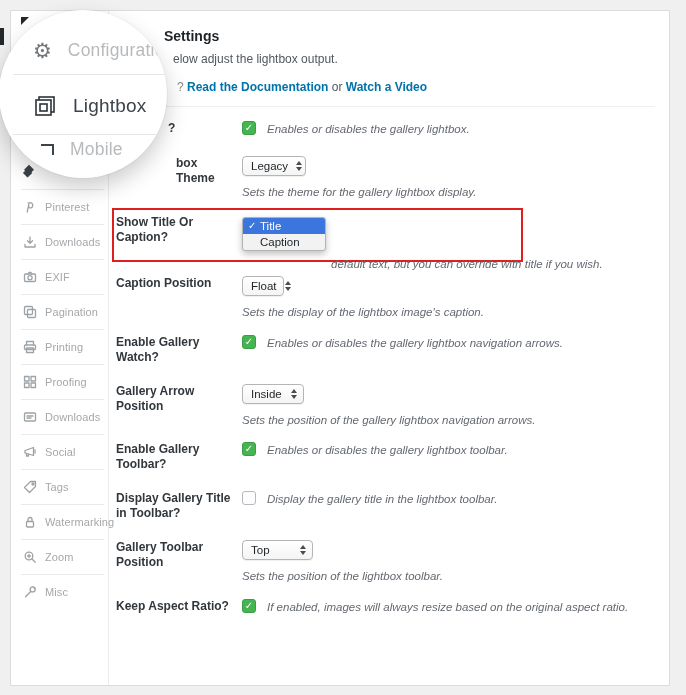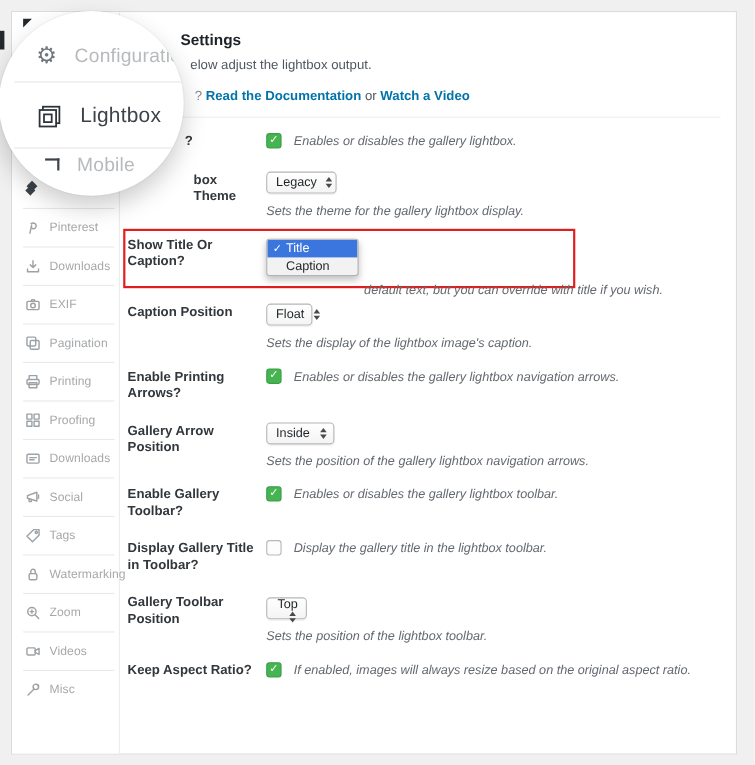--- a/index.html
+++ b/index.html
@@ -163,27 +163,20 @@
       </div>
       <div class="side-item">
         <svg width="14" height="14" viewBox="0 0 14 14">
             <circle class="s-ic" cx="6" cy="6" r="3.8"></circle>
             <path class="s-ic" d="M8.8 8.8 12.2 12.2M6 4.5v3M4.5 6h3"></path>
           </svg>
         <span class="lbl">Zoom</span>
       </div>
       <div class="side-item">
         <svg width="14" height="14" viewBox="0 0 14 14">
-            <rect class="s-ic" x="1.5" y="4" width="7.5" height="6.5" rx="1"></rect>
-            <path class="s-ic" d="M9 6.5l3.5-2v5.5L9 8z"></path>
-          </svg>
-        <span class="lbl">Videos</span>
-      </div>
-      <div class="side-item">
-        <svg width="14" height="14" viewBox="0 0 14 14">
             <path class="s-ic" d="M2.5 11.8 7.5 6.8"></path>
             <circle class="s-ic" cx="9.6" cy="4.4" r="2.5"></circle>
             <path class="s-ic" d="M10.5 2.2 12 3.6"></path>
           </svg>
         <span class="lbl">Misc</span>
       </div>
     </div>
   </div>
 
   <div class="content">
@@ -250,21 +243,21 @@
             <span class="stepper">
                 <span class="up"></span>
                 <span class="dn"></span>
               </span>
           </span>
           <div class="desc sel-desc">Sets the display of the lightbox image's caption.</div>
         </div>
       </div>
 
       <div class="row mb-cb">
-        <div class="row-label">Enable Printing Arrows?</div>
+        <div class="row-label">Enable Gallery Watch?</div>
         <div class="row-field cbrow">
           <span class="cb on">✓</span>
           <span class="desc">Enables or disables the gallery lightbox navigation arrows.</span>
         </div>
       </div>
 
       <div class="row mb-sel">
         <div class="row-label">Gallery Arrow Position</div>
         <div class="row-field">
           <span class="select" style="width:62px;">
@@ -290,21 +283,21 @@
         <div class="row-label">Display Gallery Title in Toolbar?</div>
         <div class="row-field cbrow">
           <span class="cb off"></span>
           <span class="desc">Display the gallery title in the lightbox toolbar.</span>
         </div>
       </div>
 
       <div class="row mb-sel">
         <div class="row-label">Gallery Toolbar Position</div>
         <div class="row-field">
-          <span class="select" style="width:37px;flex-direction:column;">
+          <span class="select" style="width:71px;">
             <span>Top</span>
             <span class="stepper">
                 <span class="up"></span>
                 <span class="dn"></span>
               </span>
           </span>
           <div class="desc sel-desc">Sets the position of the lightbox toolbar.</div>
         </div>
       </div>
 

